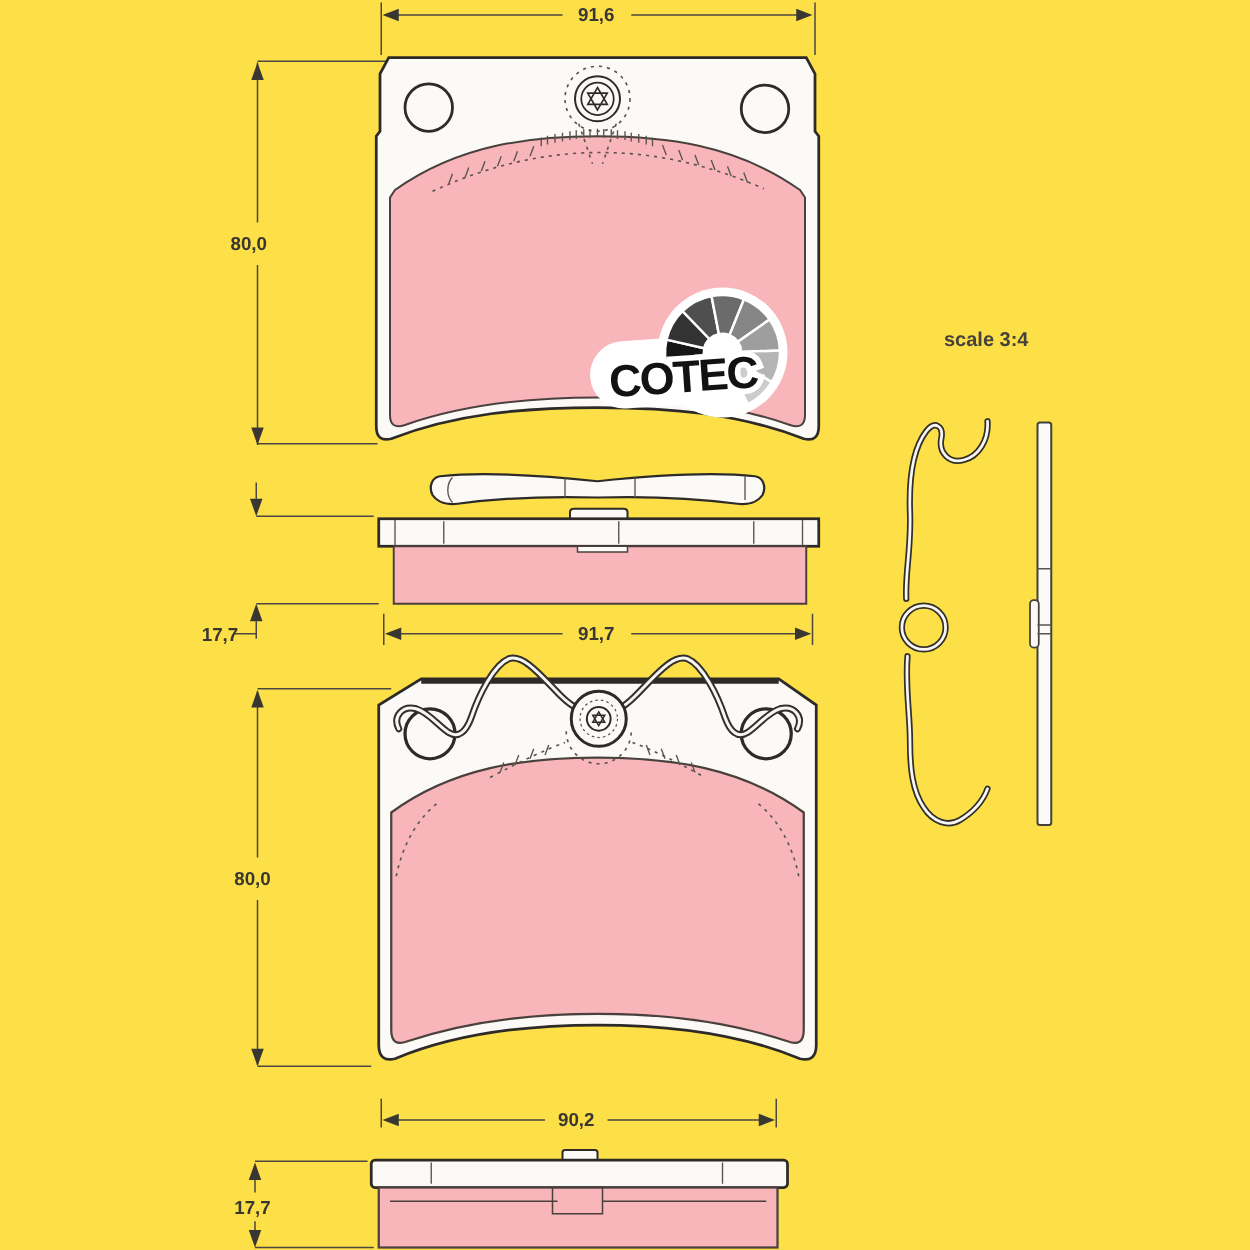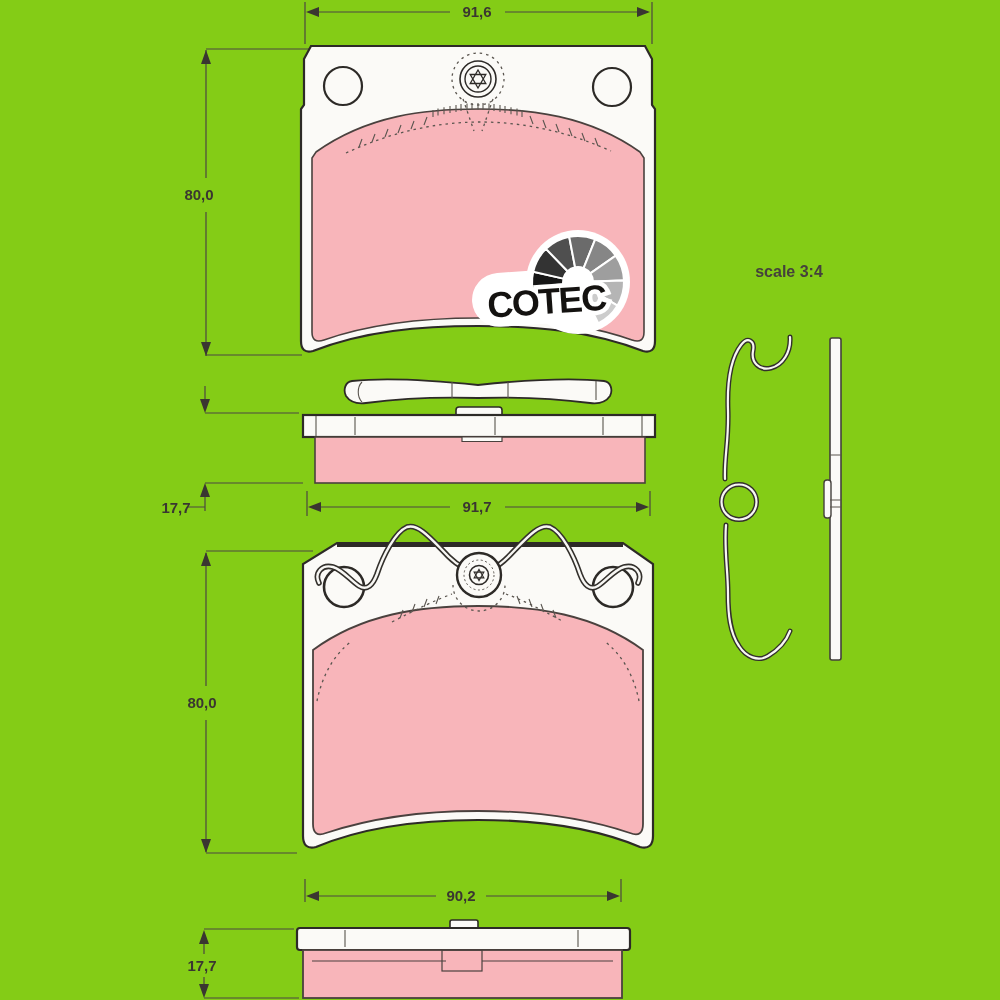--- a/index.html
+++ b/index.html
@@ -1,16 +1,16 @@
 <!DOCTYPE html>
 <html><head>
 <meta charset="utf-8">
 <style>
   html,body{margin:0;padding:0;background:#eceae6;}
-  .stage{width:1000px;height:1000px;position:relative;background:#84cc16;
+  .stage{width:1000px;height:1000px;position:relative;background:#fde047;
          font-family:"Liberation Sans",sans-serif;overflow:hidden;}
   svg{display:block}
   .dim-text{font:700 15px "Liberation Sans",sans-serif;fill:#3a3631;}
   .scale-text{font:600 16px "Liberation Sans",sans-serif;fill:#45413c;}
   .logo-text{font:700 36px "Liberation Sans",sans-serif;letter-spacing:-1.5px;}
   .dimline{stroke:#4c4742;stroke-width:1.2;fill:none;}
   .dimarrow{fill:#3a3631;stroke:none;}
   .dashed{stroke:#5a554f;stroke-width:1.3;fill:none;stroke-dasharray:2.5 4;}
   .hatch{stroke:#5a554f;stroke-width:1.1;fill:none;}
 </style>

